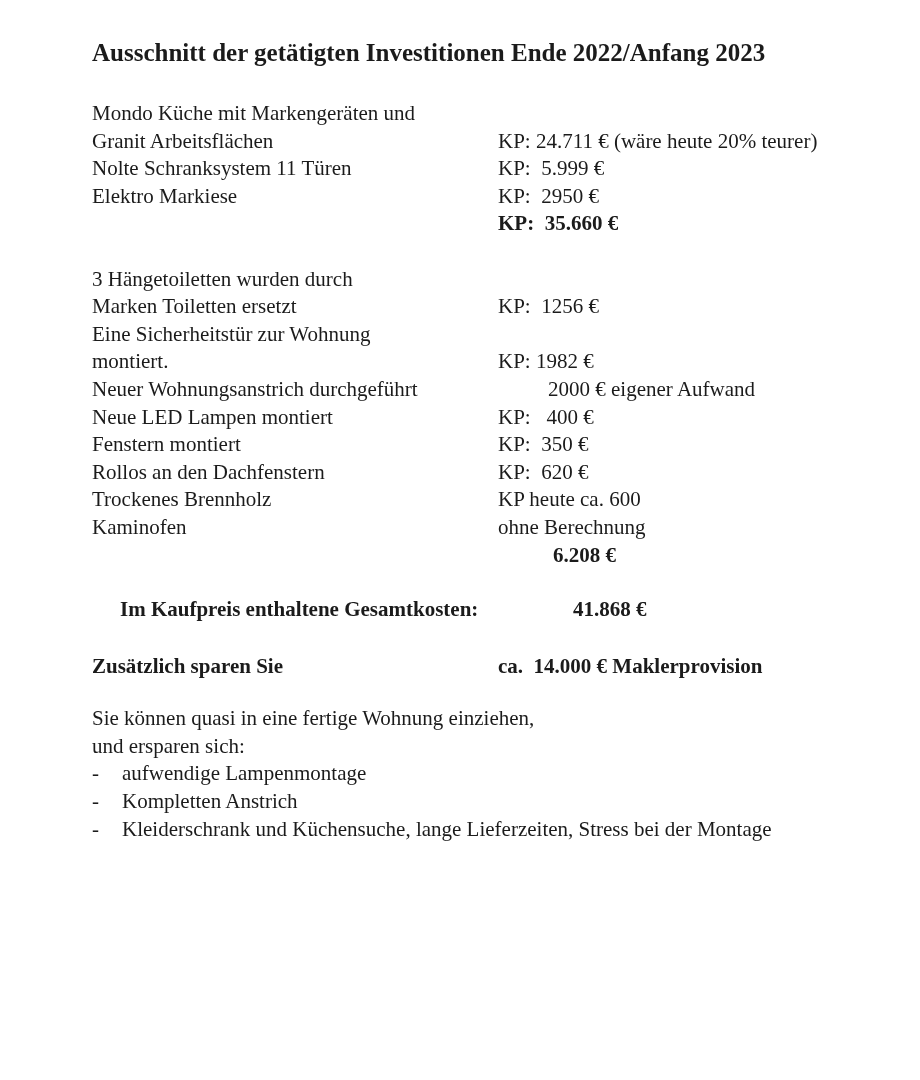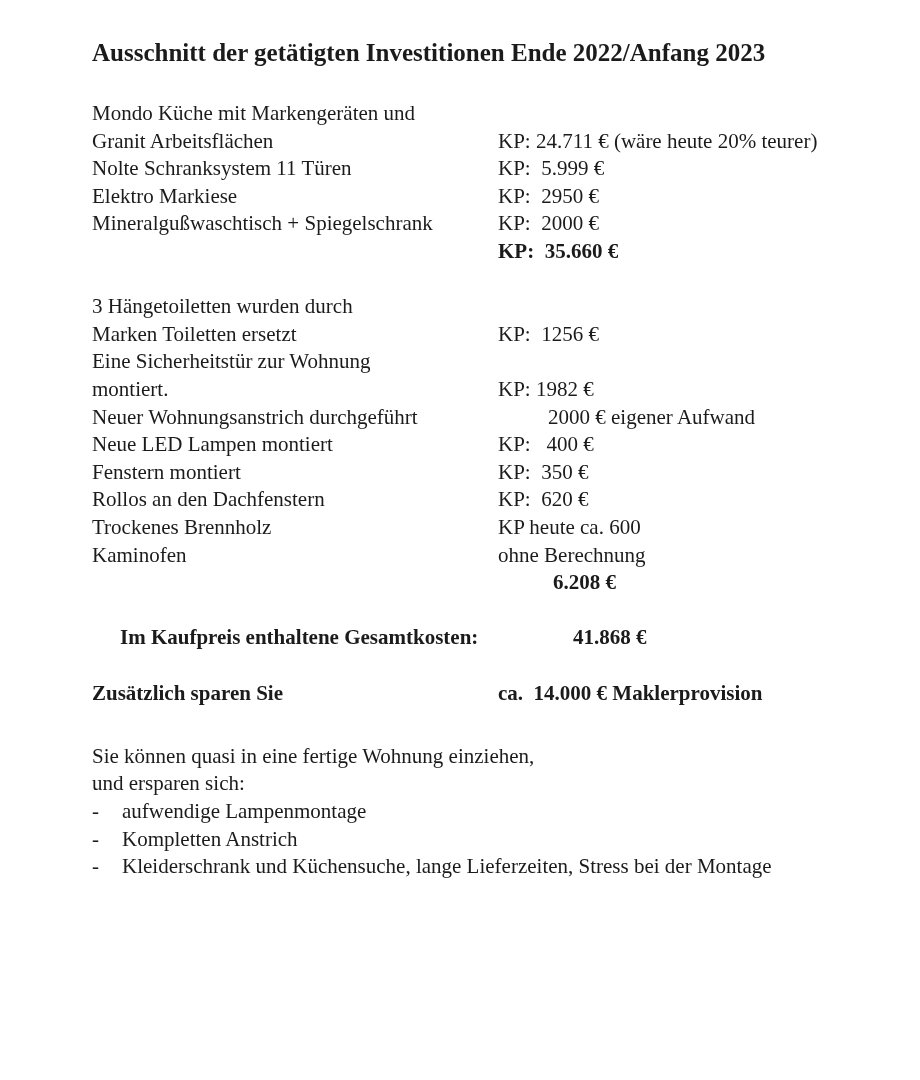--- a/index.html
+++ b/index.html
@@ -43,21 +43,21 @@
   .c-price {
     white-space: pre;
   }
   .bold { font-weight: bold; }
   .pl-47 { padding-left: 47px; }
   .pl-50 { padding-left: 50px; }
   .pl-55 { padding-left: 55px; }
   .sec-gap { margin-top: 27.6px; }
   .total-row-1 { margin-top: 27px; margin-left: 28px; }
   .total-row-2 { margin-top: 29px; }
-  .closing { margin-top: 35px; }
+  .closing { margin-top: 25px; }
   .closing p { margin: 0; white-space: pre; }
   .bullet {
     display: flex;
     align-items: baseline;
   }
   .bullet .dash {
     flex: 0 0 30px;
     width: 30px;
   }
   .bullet .btext {
@@ -80,24 +80,20 @@
       <span class="c-item">Granit Arbeitsflächen</span>
       <span class="c-price">KP: 24.711 € (wäre heute 20% teurer)</span>
     </div>
     <div class="row">
       <span class="c-item">Nolte Schranksystem 11 Türen</span>
       <span class="c-price">KP:  5.999 €</span>
     </div>
     <div class="row">
       <span class="c-item">Elektro Markiese</span>
       <span class="c-price">KP:  2950 €</span>
-    </div>
-    <div class="row">
-      <span class="c-item">Mineralgußwaschtisch + Spiegelschrank</span>
-      <span class="c-price">KP:  2000 €</span>
     </div>
     <div class="row">
       <span class="c-item"></span>
       <span class="c-price bold">KP:  35.660 €</span>
     </div>
   </div>
 
   <div class="body-text sec-gap">
     <div class="row">
       <span class="c-item">3 Hängetoiletten wurden durch</span>

